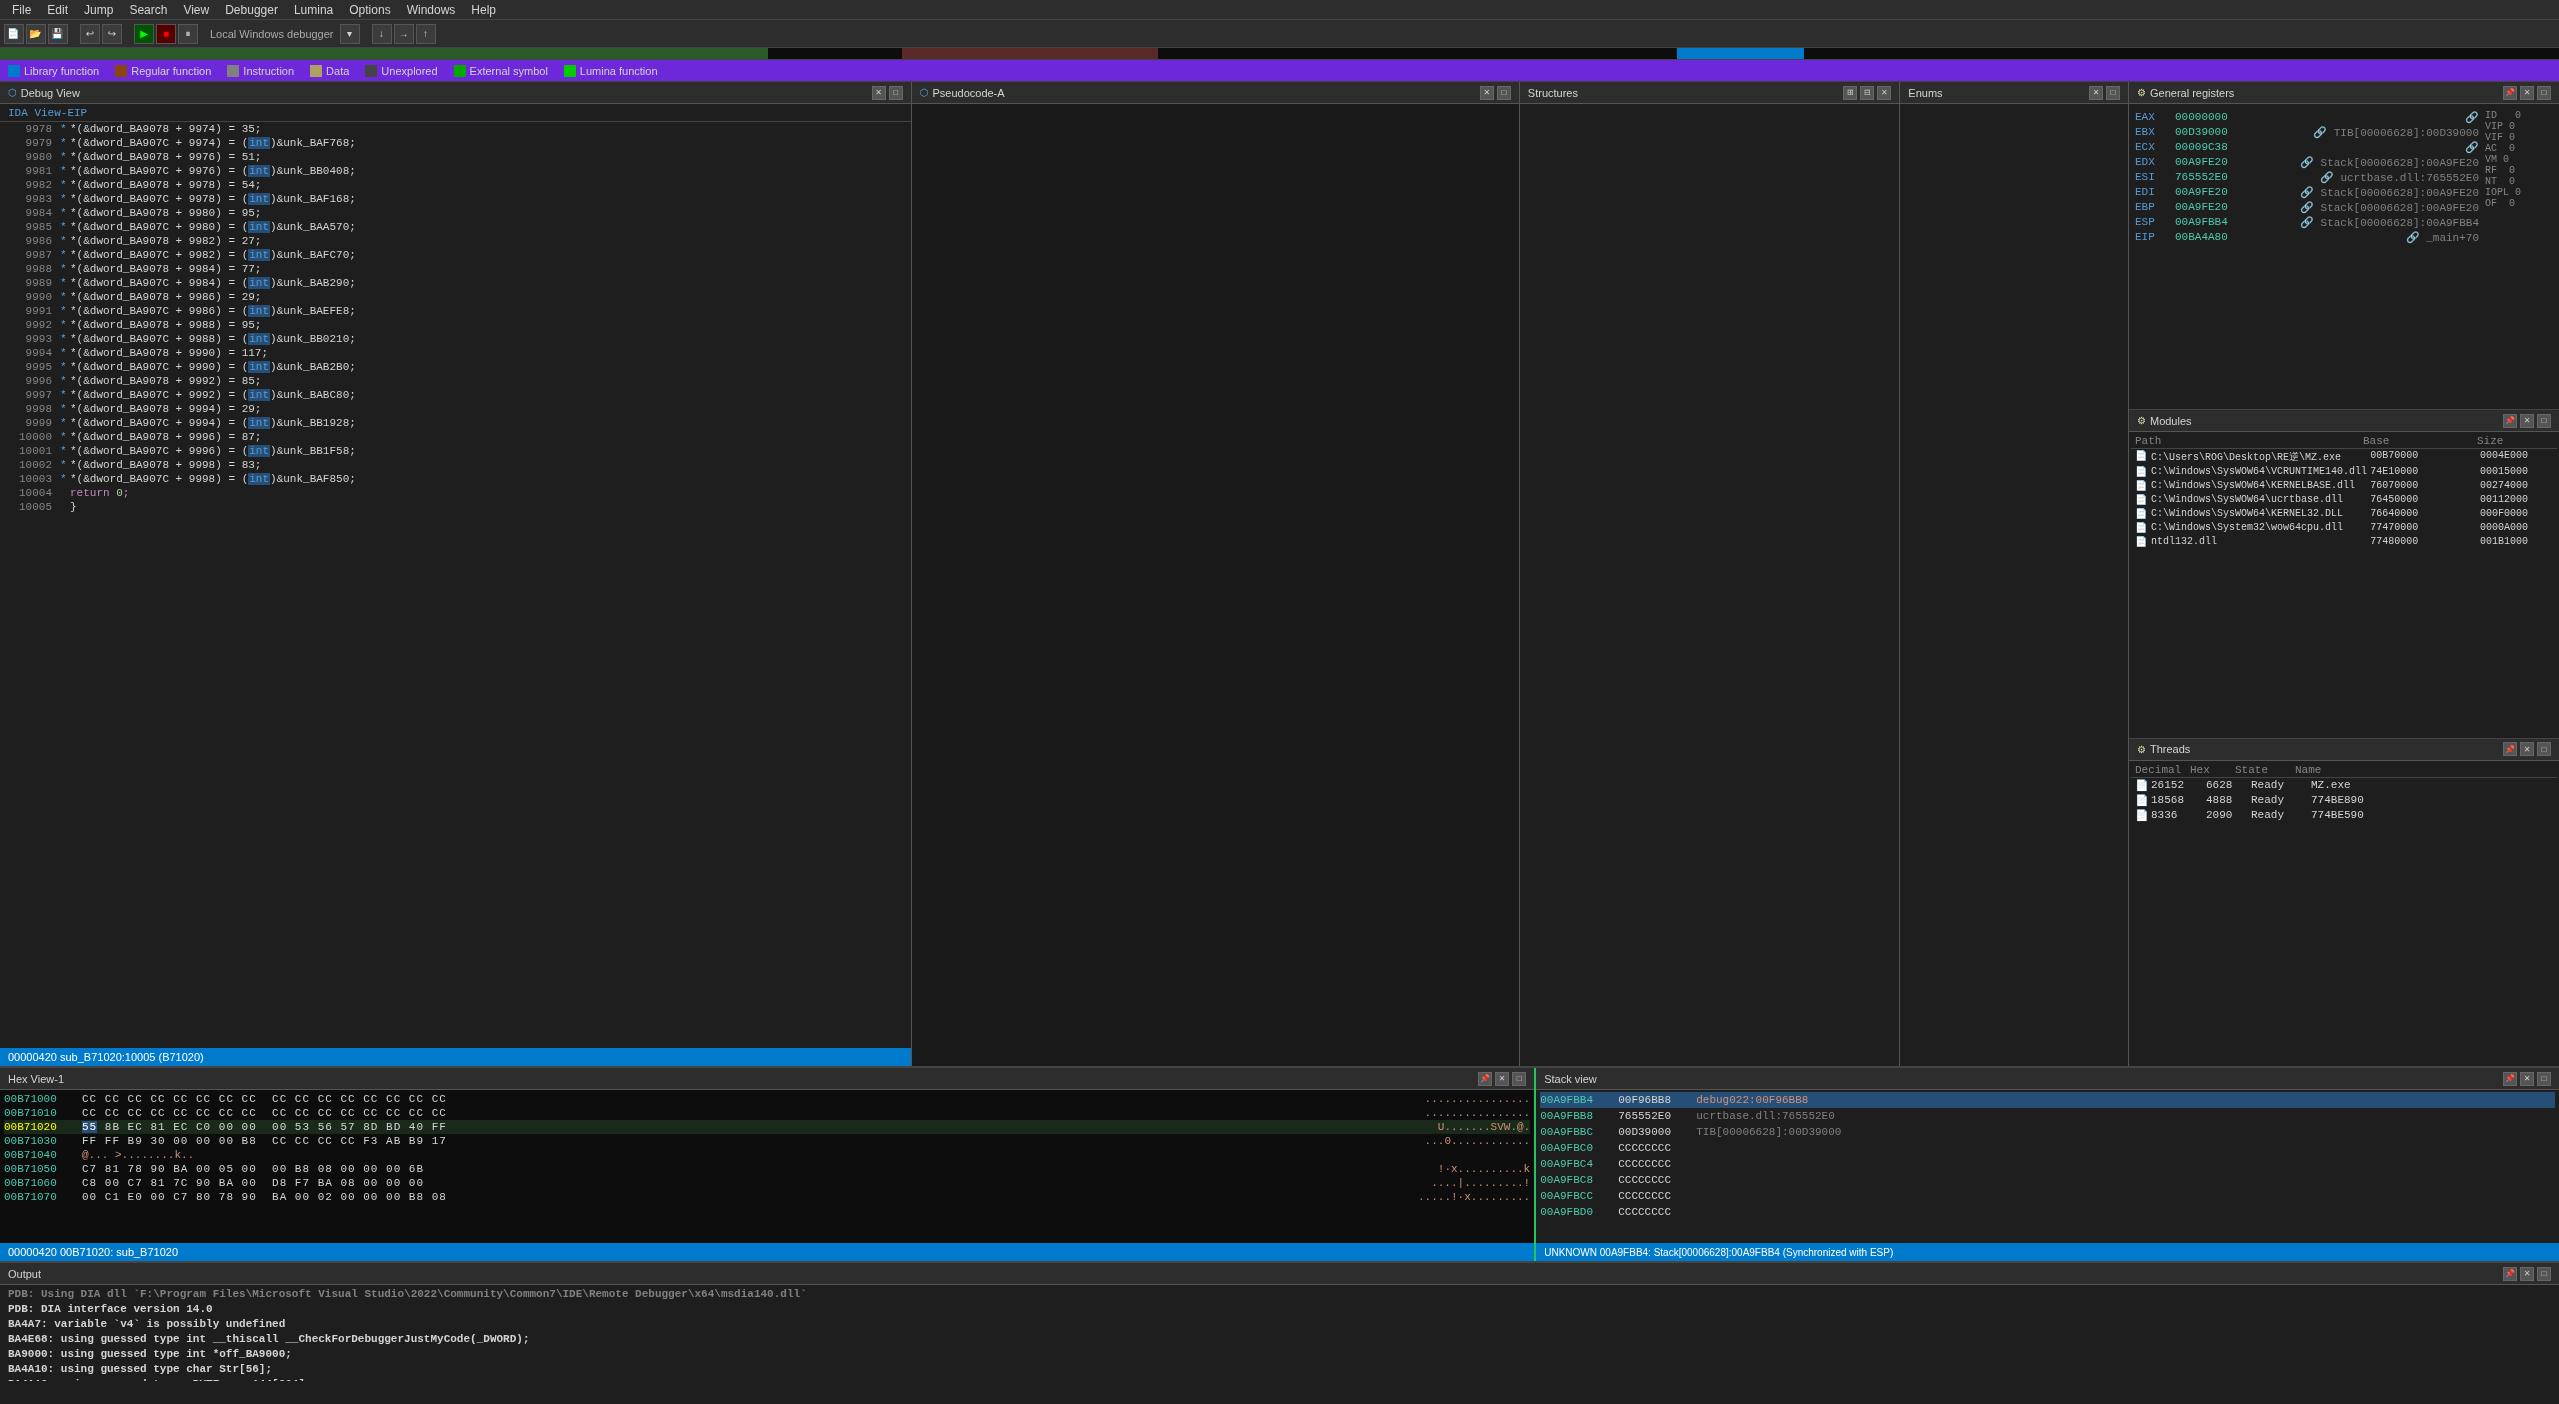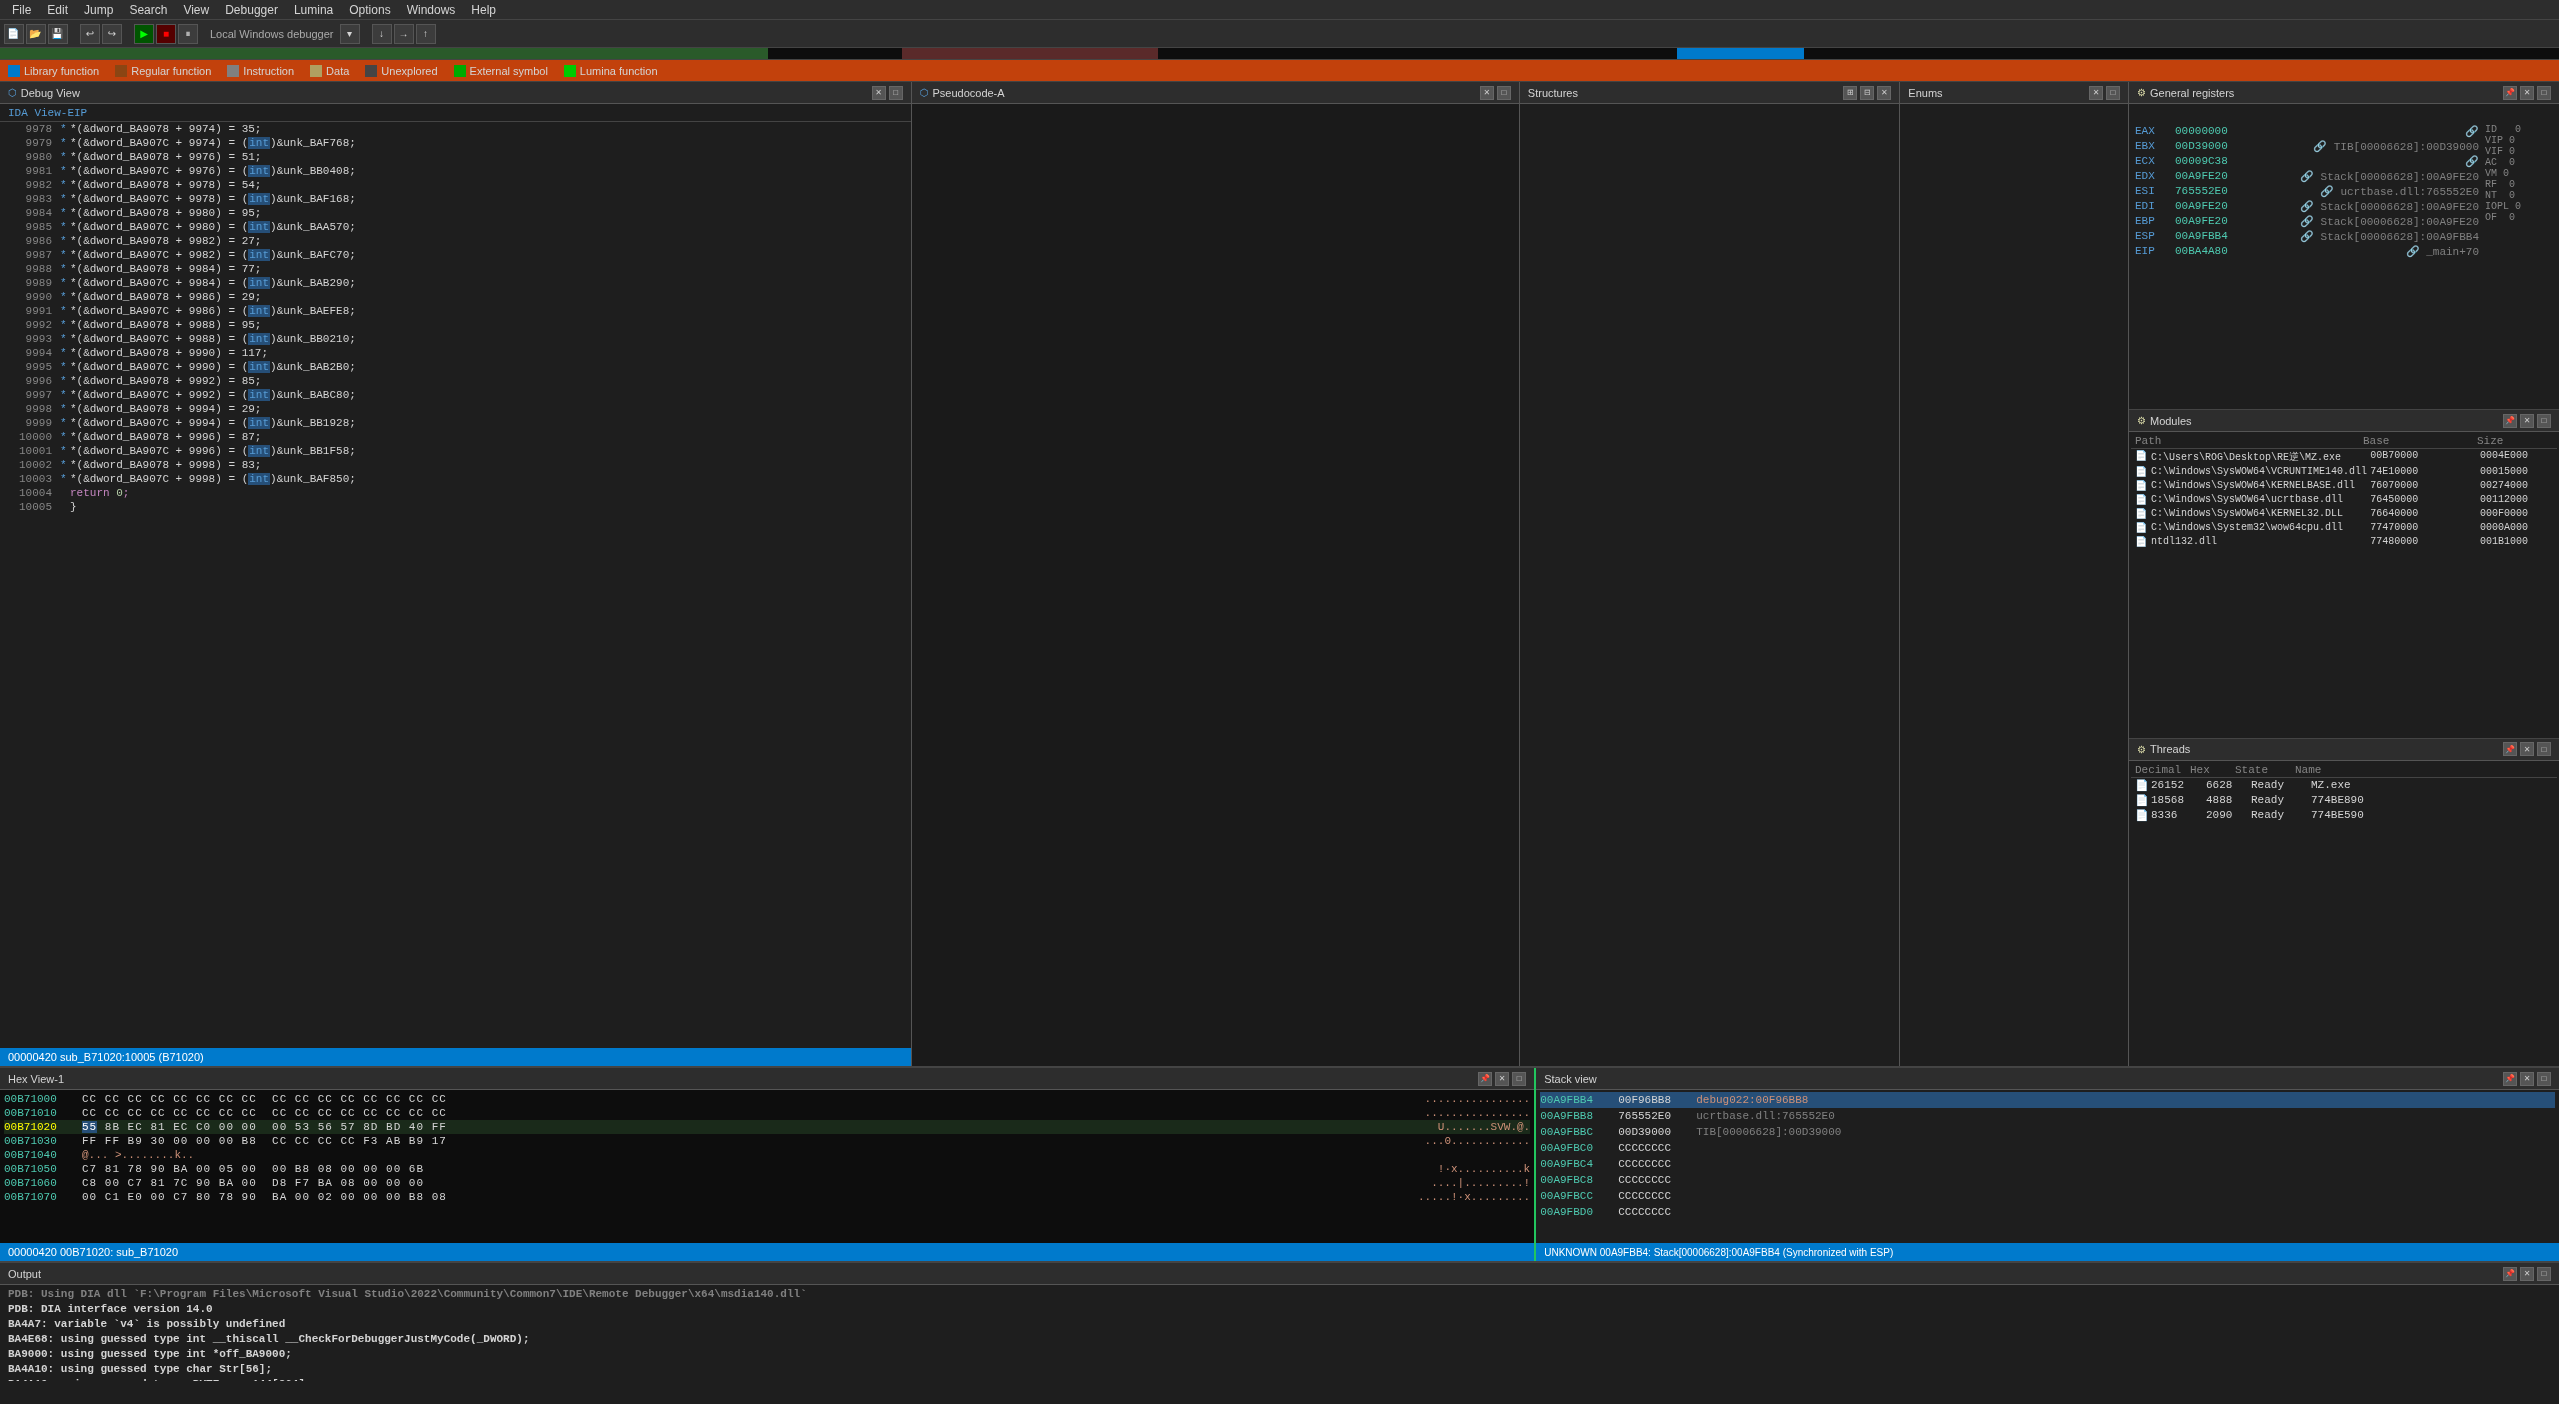--- a/index.html
+++ b/index.html
@@ -45,21 +45,21 @@
       color: #d4d4d4;
       cursor: pointer;
       display: inline-flex;
       align-items: center;
       justify-content: center;
       font-size: 10px;
     }
 
     
     #legend-bar {
-      background: #c2410c;
+      background: #6d28d9;
       border-bottom: 1px solid #444;
       padding: 2px 8px;
       display: flex;
       align-items: center;
       gap: 16px;
       height: 22px;
       font-size: 11px;
       font-family: Arial, sans-serif;
     }
     .legend-item { display: flex; align-items: center; gap: 4px; }
@@ -142,21 +142,21 @@
       padding: 1px 8px;
       font-size: 11px;
       height: 18px;
       display: flex;
       align-items: center;
       font-family: Arial, sans-serif;
     }
     .reg-table {
       flex: 1;
       overflow: auto;
-      padding: 20px 4px;
+      padding: 6px 4px;
     }
     .reg-row {
       display: flex;
       justify-content: space-between;
       padding: 1px 2px;
       font-size: 11px;
     }
     .reg-name { color: #569cd6; width: 40px; }
     .reg-val { color: #4ec9b0; flex: 1; }
     .reg-info { color: #808080; flex: 2; text-align: right; }

